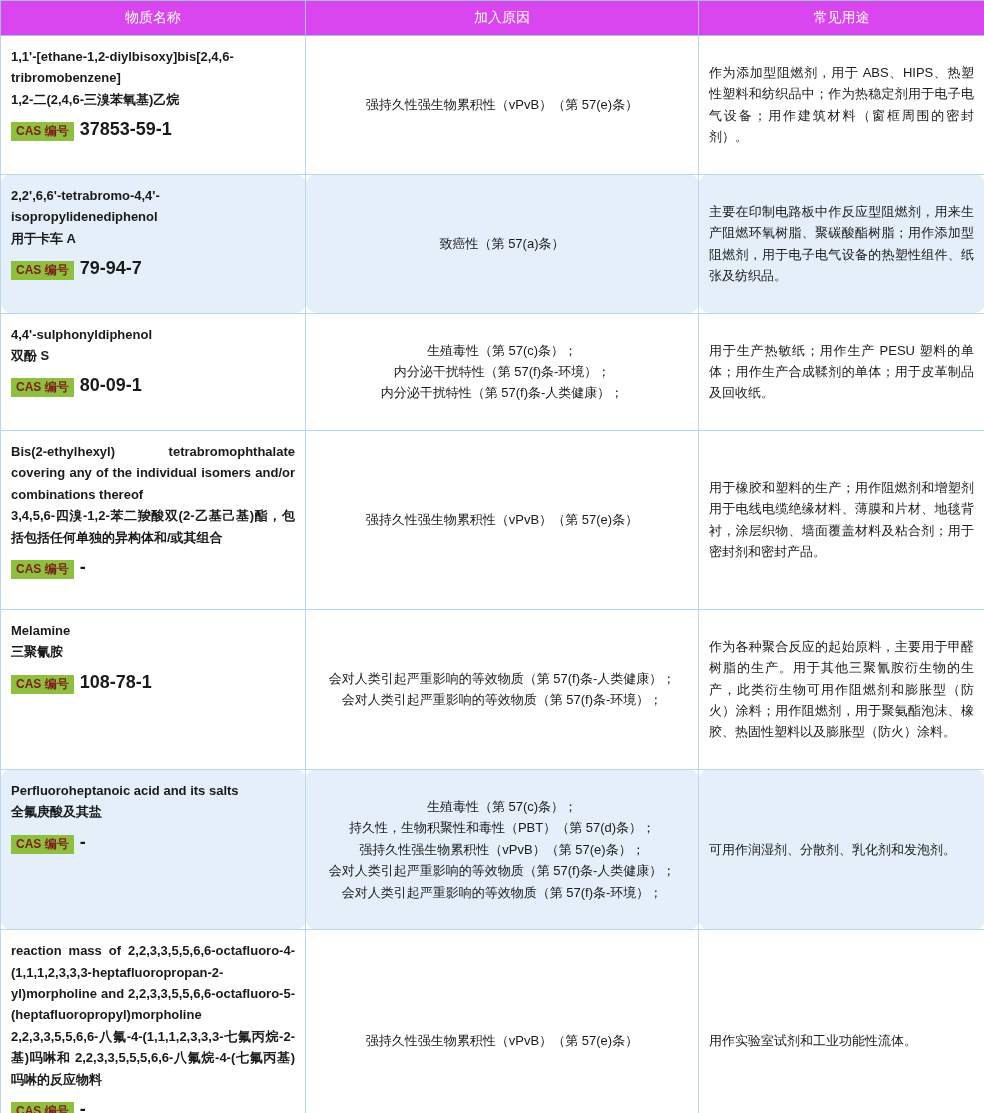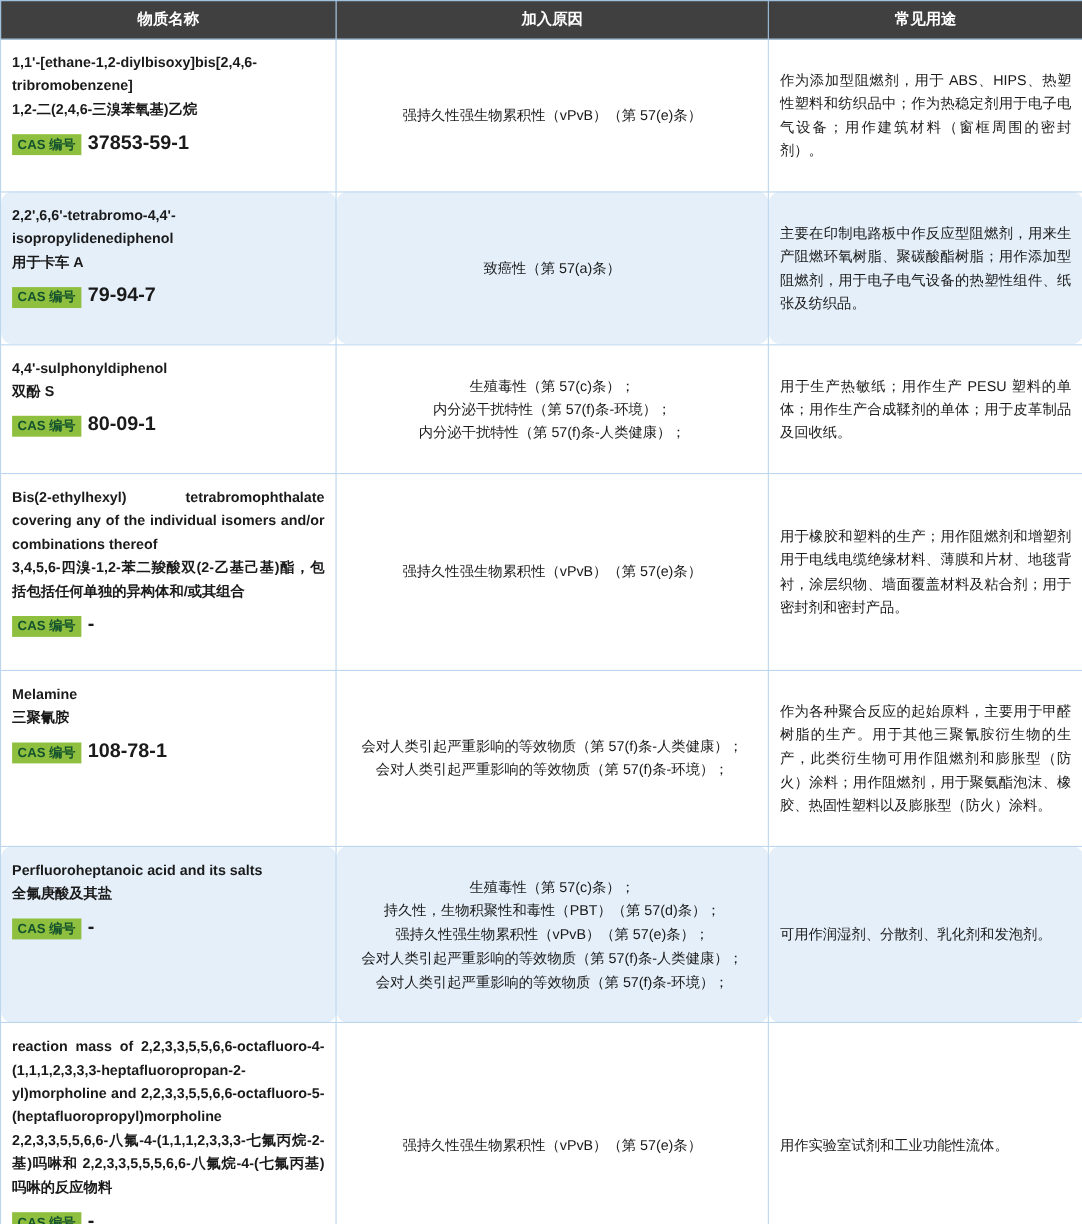--- a/index.html
+++ b/index.html
@@ -6,23 +6,23 @@
   body{
     font-family:"Liberation Sans","DejaVu Sans",sans-serif;
     width:984px;
   }
   table{
     border-collapse:collapse;
     width:984px;
     table-layout:fixed;
   }
   th{
-    background:#404040;
+    background:#d946ef;
     color:#ffffff;
-    font-weight:bold;
+    font-weight:normal;
     font-size:14px;
     text-align:center;
     padding:8px 4px;
     border:1px solid #9fc1e0;
   }
   td{
     border:1px solid #bcd6ee;
     vertical-align:middle;
     font-size:13px;
     line-height:1.65;
@@ -54,21 +54,21 @@
     font-weight:normal;
   }
   .cas{
     display:block;
     margin-top:5px;
     font-weight:bold;
     white-space:nowrap;
   }
   .cas-label{
     background:#8fbf3f;
-    color:#14532d;
+    color:#7f1d1d;
     font-size:12px;
     font-weight:bold;
     padding:2px 5px;
     margin-right:6px;
     display:inline-block;
     line-height:1.25;
   }
   .cas-val{color:#1a1a1a;font-size:18px;}
   .reason-line{display:block;}
 </style>

